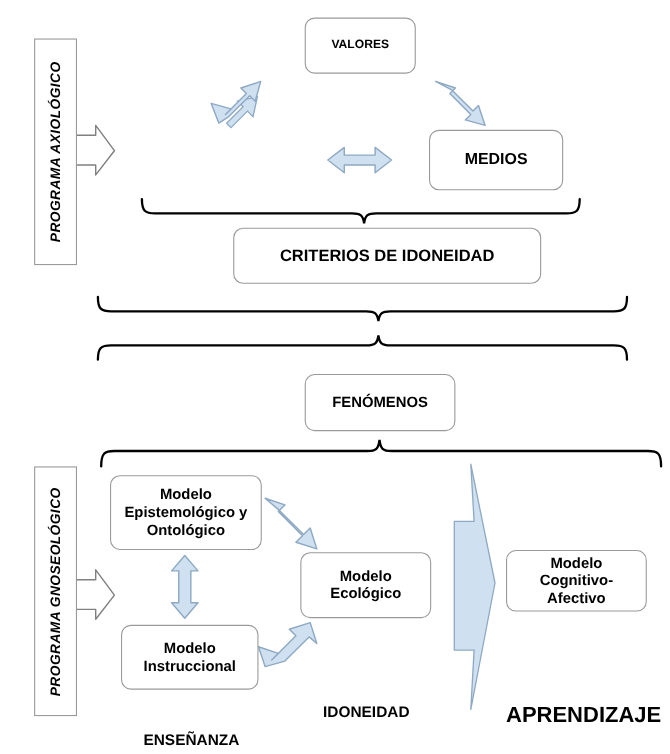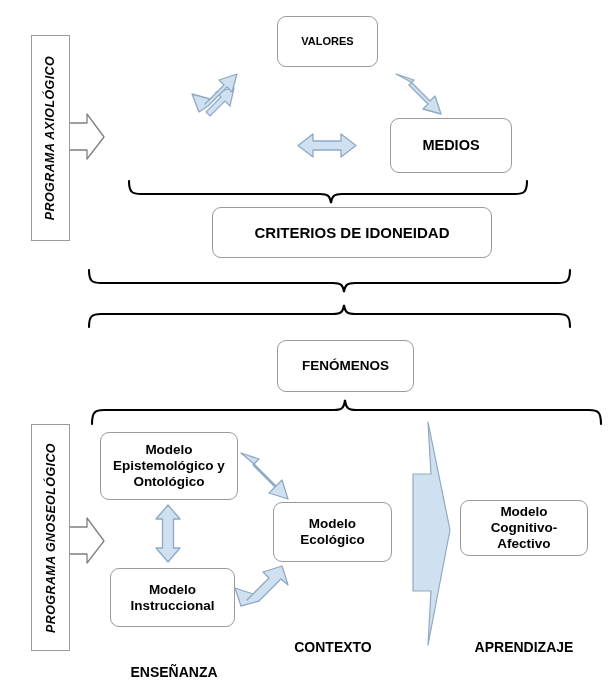--- a/index.html
+++ b/index.html
@@ -151,17 +151,17 @@
 
   <div class="box" style="left:273px;top:502px;width:119px;height:60px;font-size:13.5px;">Modelo
 Ecológico</div>
 
   <div class="box" style="left:460px;top:500px;width:128px;height:56px;font-size:13.5px;">Modelo
 Cognitivo-
 Afectivo</div>
 
   <div class="bottom-cap" style="left:110px;top:664px;width:128px;font-size:14px;">ENSEÑANZA</div>
 
-  <div class="bottom-cap" style="left:273px;top:639px;width:120px;font-size:14px;">CONTEXTO</div>
+  <div class="bottom-cap" style="left:273px;top:639px;width:120px;font-size:14px;">IDONEIDAD</div>
 
-  <div class="bottom-cap" style="left:460px;top:639px;width:128px;font-size:14px;">APRENDIZAJE</div>
+  <div class="bottom-cap" style="left:460px;top:639px;width:128px;font-size:20px;">APRENDIZAJE</div>
 
 </div>
 
 </body></html>

